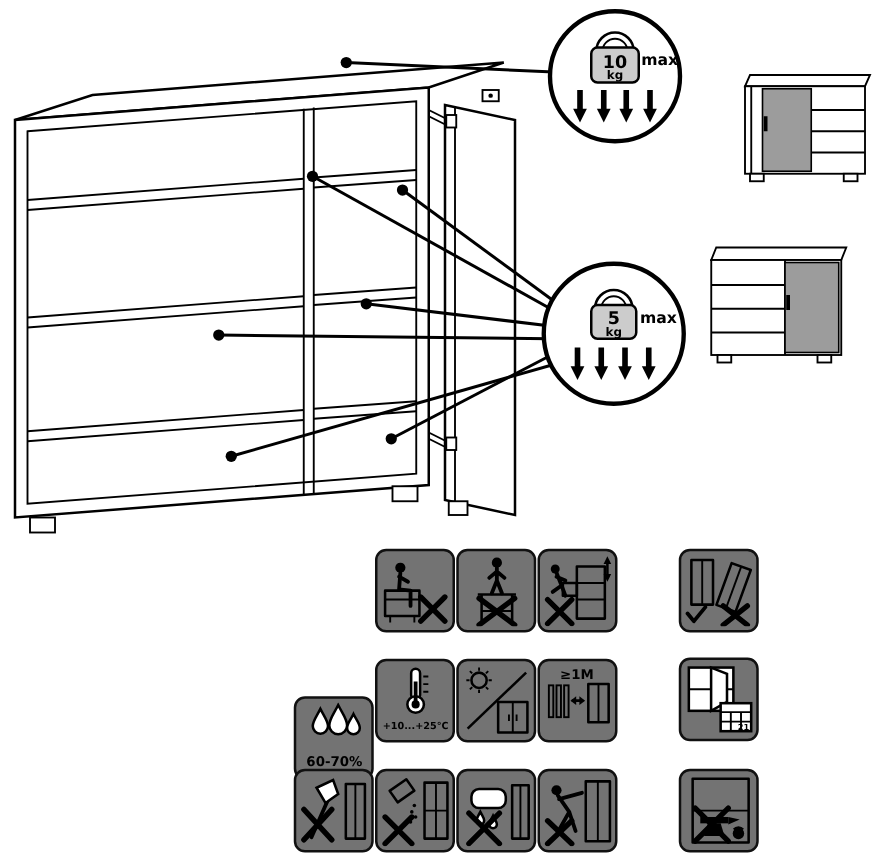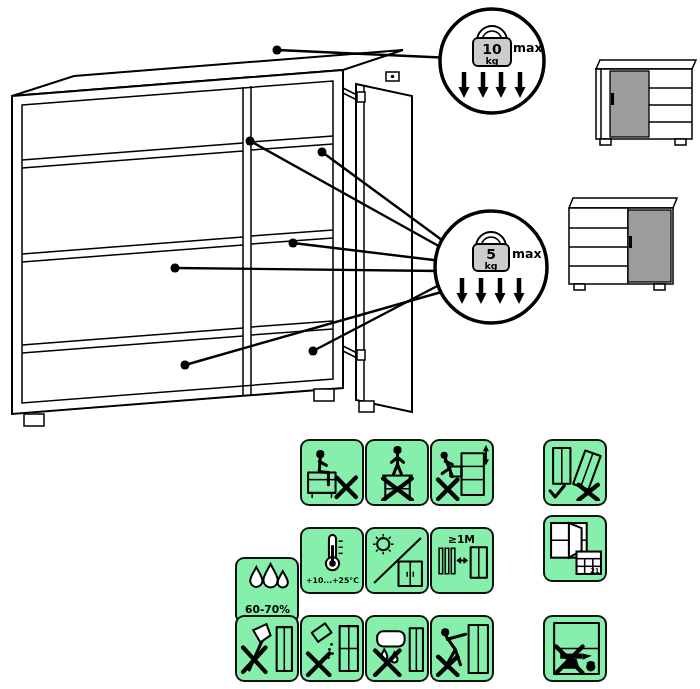--- a/index.html
+++ b/index.html
@@ -7,21 +7,21 @@
   .abs{position:absolute;}
   svg{display:block;}
   svg text{font-family:"DejaVu Sans",sans-serif;fill:#000;}
   
   .w2{fill:#fff;stroke:#000;stroke-width:2;}
   .w15{fill:#fff;stroke:#000;stroke-width:1.5;}
   .ln2{stroke:#000;stroke-width:2;fill:none;}
   .ln15{stroke:#000;stroke-width:1.5;fill:none;}
   
   .pict{position:absolute;width:64px;height:67px;border:2.5px solid #111;border-radius:9px;
-        background:#86efac;box-sizing:border-box;display:flex;align-items:center;justify-content:center;}
+        background:#737373;box-sizing:border-box;display:flex;align-items:center;justify-content:center;}
   .pict svg{width:55px;height:57px;}
   .i2{stroke:#000;stroke-width:2;fill:none;stroke-linejoin:round;}
   .i15{stroke:#000;stroke-width:1.5;fill:none;}
   .ib{stroke:#000;stroke-width:3;fill:none;stroke-linecap:round;stroke-linejoin:round;}
   .ix{stroke:#000;stroke-width:4.2;stroke-linecap:round;}
   .if{fill:#000;stroke:none;}
   .iw{fill:#fff;stroke:#000;stroke-width:2;}
 </style>
 </head>
 <body>
@@ -260,21 +260,21 @@
       <rect x="10" y="16" width="3.5" height="25"></rect>
       <rect x="16" y="16" width="3.5" height="25"></rect>
     </g>
     <line class="i2" x1="22" y1="28" x2="31" y2="28"></line>
     <polygon class="if" points="21,28 25.5,24.5 25.5,31.5"></polygon>
     <polygon class="if" points="32.5,28 28,24.5 28,31.5"></polygon>
     <rect class="i2" x="35" y="15" width="16" height="30"></rect>
     <line class="i15" x1="43" y1="15" x2="43" y2="45"></line>
   </svg>
 </div>
-<div class="pict" style="left:543px;top:515px">
+<div class="pict" style="left:543px;top:526px">
   <svg viewBox="0 0 54 56">
     <rect class="iw" x="3" y="3" width="35" height="34"></rect>
     <line class="i15" x1="20.5" y1="3" x2="20.5" y2="37"></line>
     <line class="i15" x1="3" y1="20" x2="38" y2="20"></line>
     <polygon class="iw" points="20.5,3 33,8 33,30 20.5,37"></polygon>
     <rect class="iw" x="28" y="31" width="24" height="22"></rect>
     <line class="i15" x1="28" y1="38" x2="52" y2="38"></line>
     <line class="i15" x1="36" y1="38" x2="36" y2="53"></line>
     <line class="i15" x1="44" y1="38" x2="44" y2="53"></line>
     <line class="i15" x1="28" y1="45.5" x2="52" y2="45.5"></line>

